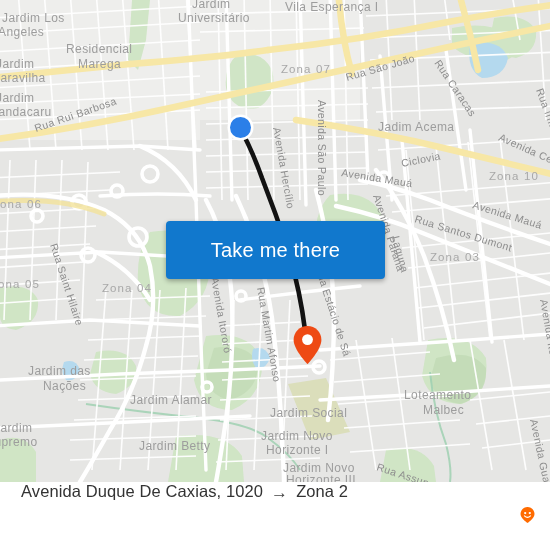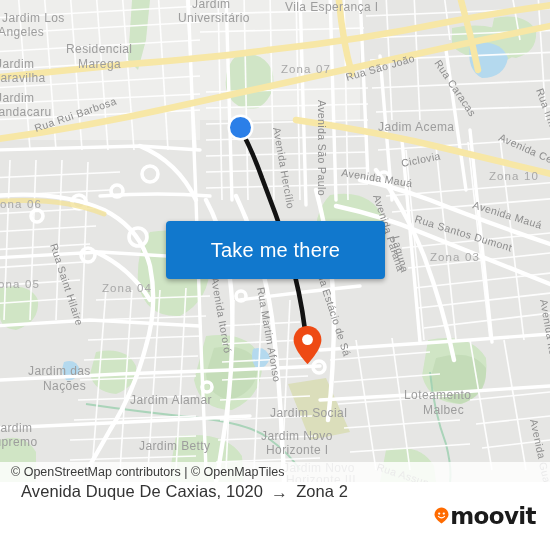--- a/index.html
+++ b/index.html
@@ -444,35 +444,33 @@
     <svg style="position:absolute;left:226px;top:113px;" width="29" height="29" viewBox="0 0 29 29">
       <circle cx="14.5" cy="14.5" r="13" fill="#ffffff"></circle>
       <circle cx="14.5" cy="14.5" r="10.5" fill="#2b7fe8"></circle>
     </svg>
 
     <svg style="position:absolute;left:292px;top:325px;" width="31" height="40" viewBox="0 0 31 40">
       <path d="M15.5 1 C7.8 1 1.6 7.2 1.6 14.9 C1.6 24.6 15.5 39 15.5 39 C15.5 39 29.4 24.6 29.4 14.9 C29.4 7.2 23.2 1 15.5 1 Z" fill="#ee4a14"></path>
       <circle cx="15.5" cy="14.6" r="5.4" fill="#ffffff"></circle>
     </svg>
 
-    <div id="attribution">© OpenStreetMap contributors | © OpenMapTiles</div>
   </div>
 
   <div id="cta">
     <span>Take me there</span>
   </div>
 
   <div id="bottombar">
     <div id="trip-text">
       <span>Avenida Duque De Caxias, 1020</span><span id="trip-arrow">→</span><span>Zona 2</span>
     </div>
     <div id="brand">
       <svg id="brand-pin" viewBox="0 0 15 17">
         <path d="M7.5 0.6 C3.6 0.6 0.5 3.7 0.5 7.6 C0.5 12.2 7.5 16.6 7.5 16.6 C7.5 16.6 14.5 12.2 14.5 7.6 C14.5 3.7 11.4 0.6 7.5 0.6 Z" fill="#ff6b00"></path>
         <circle cx="5.2" cy="6.6" r="1.15" fill="#ffffff"></circle>
         <circle cx="9.8" cy="6.6" r="1.15" fill="#ffffff"></circle>
         <path d="M4.4 9.4 Q7.5 12.4 10.6 9.4" stroke="#ffffff" stroke-width="1.1" fill="none" stroke-linecap="round"></path>
       </svg>
-      <span id="brand-word">moovit</span>
     </div>
   </div>
 
 </div>
 
 </body></html>

